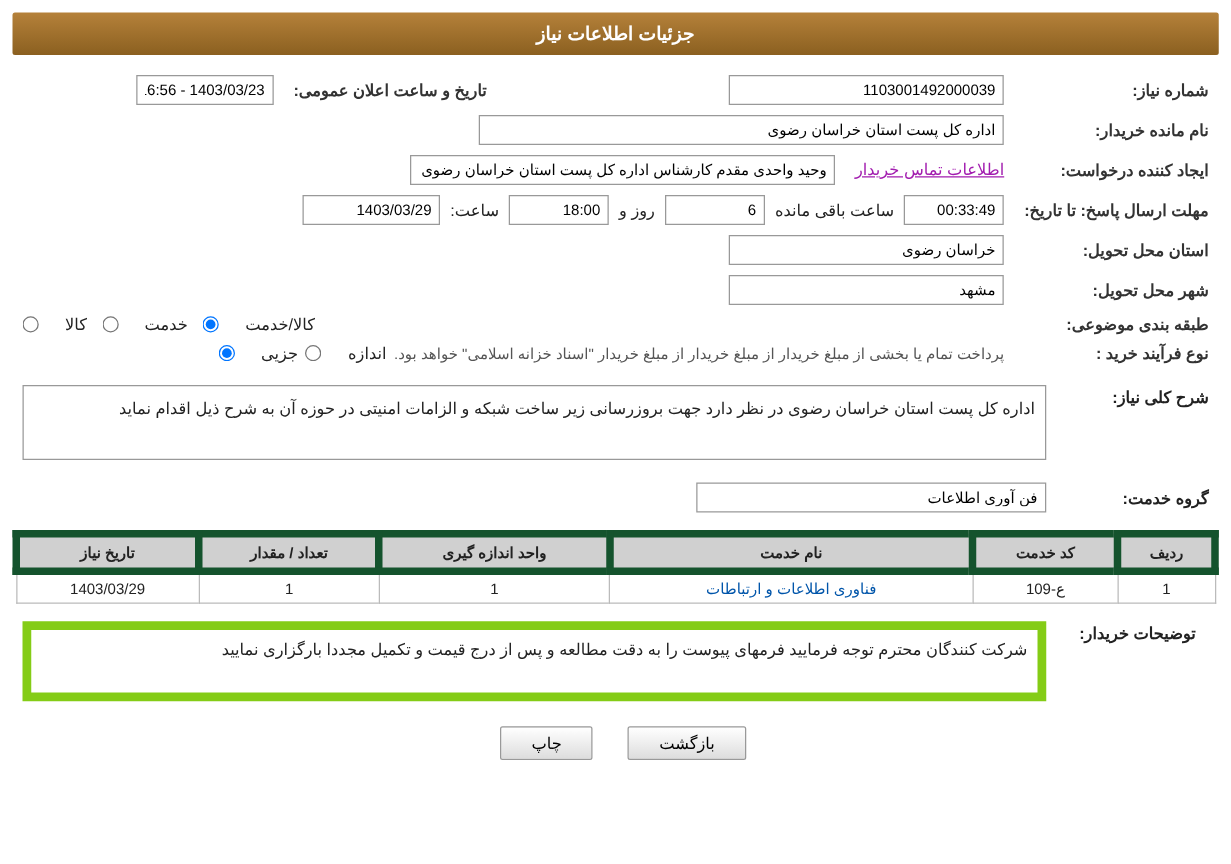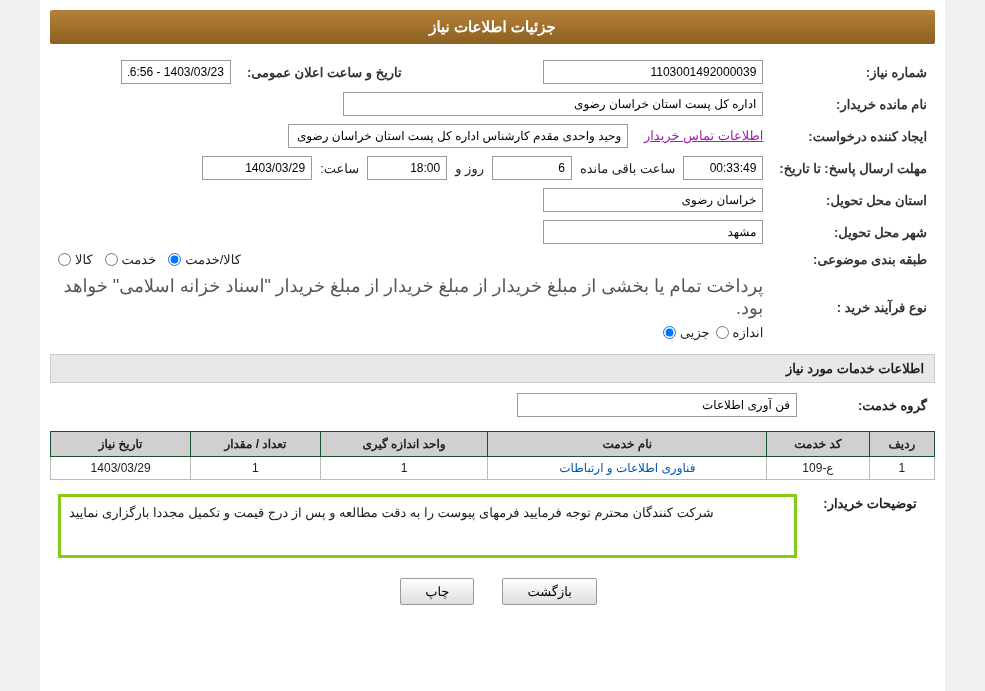--- a/index.html
+++ b/index.html
@@ -4,21 +4,21 @@
   <style>
     * { box-sizing: border-box; margin: 0; padding: 0; }
     body {
       font-family: Tahoma, Arial, sans-serif;
       background: #f0f0f0;
       direction: rtl;
       font-size: 13px;
       color: #222;
     }
     .page-wrapper {
-      width: 905px;
+      width: 985px;
       min-height: 691px;
       background: #fff;
       margin: 0 auto;
       padding: 10px;
     }
     .page-header {
       background: linear-gradient(to bottom, #b5813a, #8b6020);
       color: #fff;
       text-align: center;
       padding: 8px 14px;
@@ -65,39 +65,39 @@
     }
     .section-header {
       background: #e8e8e8;
       font-weight: bold;
       padding: 6px 10px;
       border: 1px solid #ccc;
       margin: 8px 0 6px 0;
       text-align: right;
     }
     .radio-row { display: flex; align-items: center; gap: 12px; justify-content: flex-end; }
-    .radio-item { display: flex; align-items: center; gap: 4px; direction: rtl; }
+    .radio-item { display: flex; align-items: center; gap: 21px; direction: rtl; }
     .desc-box {
       border: 1px solid #999;
       padding: 8px;
       min-height: 60px;
       background: #fff;
       text-align: right;
       direction: rtl;
       line-height: 1.6;
       font-size: 13px;
     }
     .service-table {
       width: 100%;
       border-collapse: collapse;
       margin: 8px 0;
     }
     .service-table th {
       background: #d0d0d0;
-      border: 1px solid #14532d;
+      border: 6px solid #14532d;
       padding: 5px 4px;
       text-align: center;
       font-size: 12px;
     }
     .service-table td {
       border: 1px solid #bbb;
       padding: 4px 8px;
       text-align: center;
       font-size: 12px;
     }
@@ -125,25 +125,25 @@
       background: linear-gradient(to bottom, #fff, #ddd);
     }
     .inline-row {
       display: flex;
       align-items: center;
       gap: 8px;
       direction: rtl;
     }
     .buyer-notes-content {
       flex: 1;
-      border: 3px solid #84cc16;
+      border: 7px solid #84cc16;
       padding: 6px 8px;
       background: #fff;
       min-height: 64px;
-      text-align: left;
+      text-align: right;
       direction: rtl;
       line-height: 1.6;
       font-size: 13px;
     }
   </style>
 </head>
 <body>
 
 <div class="page-wrapper">
 
@@ -226,37 +226,48 @@
             <input type="radio" name="category" style="">
           </div>
         </div>
       </td>
     </tr>
 
     <tr>
       <td class="label-cell">نوع فرآیند خرید :</td>
       <td class="value-cell" colspan="3">
         <div class="inline-row" style="flex-wrap:wrap; gap:6px;">
-          <span style="color:#555; font-size:18px;">پرداخت تمام یا بخشی از مبلغ خریدار از مبلغ خریدار از مبلغ خریدار "اسناد خزانه اسلامی" خواهد بود.</span>
+          <span style="color:#555; font-size:12px;">پرداخت تمام یا بخشی از مبلغ خریدار از مبلغ خریدار از مبلغ خریدار "اسناد خزانه اسلامی" خواهد بود.</span>
           <div class="radio-item">
             <span>اندازه</span>
             <input type="radio" name="purchase_type" style="">
           </div>
           <div class="radio-item">
             <span>جزیی</span>
             <input type="radio" name="purchase_type" checked="" style="">
           </div>
         </div>
       </td>
     </tr>
   </tbody>
     </table>
 
-
-  <div class="section-header">اطلاعات خدمات مورد نیاز</div>
+  <table class="main-table">
+    <tbody>
+        <tr>
+      <td style="width:130px; font-weight:bold; text-align:right; vertical-align:top; padding: 6px 8px;">شرح کلی نیاز:</td>
+      <td>
+        <div class="desc-box">
+          <span>اداره کل پست استان خراسان رضوی در نظر دارد جهت بروزرسانی زیر ساخت شبکه و الزامات امنیتی در حوزه آن به شرح ذیل اقدام نماید</span>
+        </div>
+      </td>
+    </tr>
+  </tbody>
+    </table>
+
 
   <table class="main-table">
     <tbody>
         <tr>
       <td style="width:130px; font-weight:bold; text-align:right; padding:4px 8px;">گروه خدمت:</td>
       <td>
         <input class="input-field" style="width: 280px;" type="text" readonly="" value="فن آوری اطلاعات">
       </td>
     </tr>
   </tbody>

